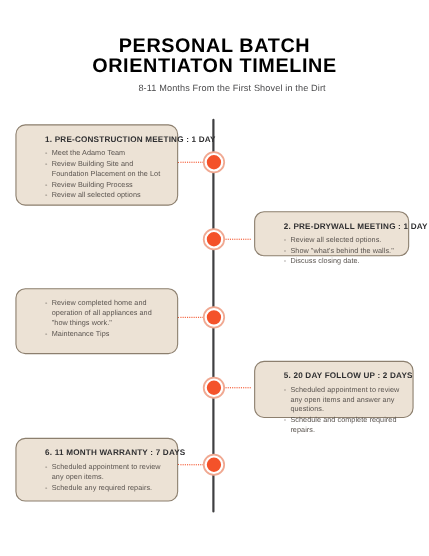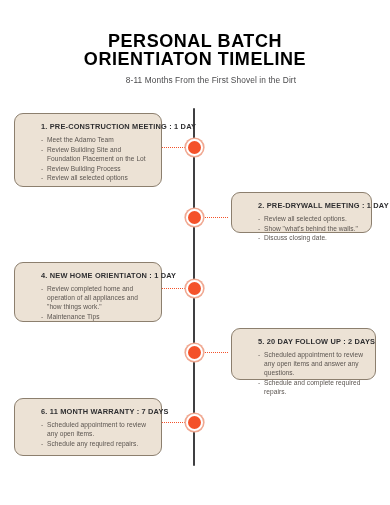--- a/index.html
+++ b/index.html
@@ -162,21 +162,20 @@
   <div class="card" style="left:231px; top:192px; width:141px; height:41px;">
     <div class="card-title">2. PRE-DRYWALL MEETING : 1 DAY</div>
     <ul class="card-body">
       <li>Review all selected options.</li>
       <li>Show "what's behind the walls."</li>
       <li>Discuss closing date.</li>
     </ul>
   </div>
 
   <div class="card" style="left:14px; top:262px; width:148px; height:60px;">
-    <div class="card-title">4. NEW HOME ORIENTIATON : 1 DAY</div>
     <ul class="card-body">
       <li>Review completed home and operation of all appliances and "how things work."</li>
       <li>Maintenance Tips</li>
     </ul>
   </div>
 
   <div class="card" style="left:231px; top:328px; width:145px; height:52px;">
     <div class="card-title">5. 20 DAY FOLLOW UP : 2 DAYS</div>
     <ul class="card-body">
       <li>Scheduled appointment to review any open items and answer any questions.</li>

